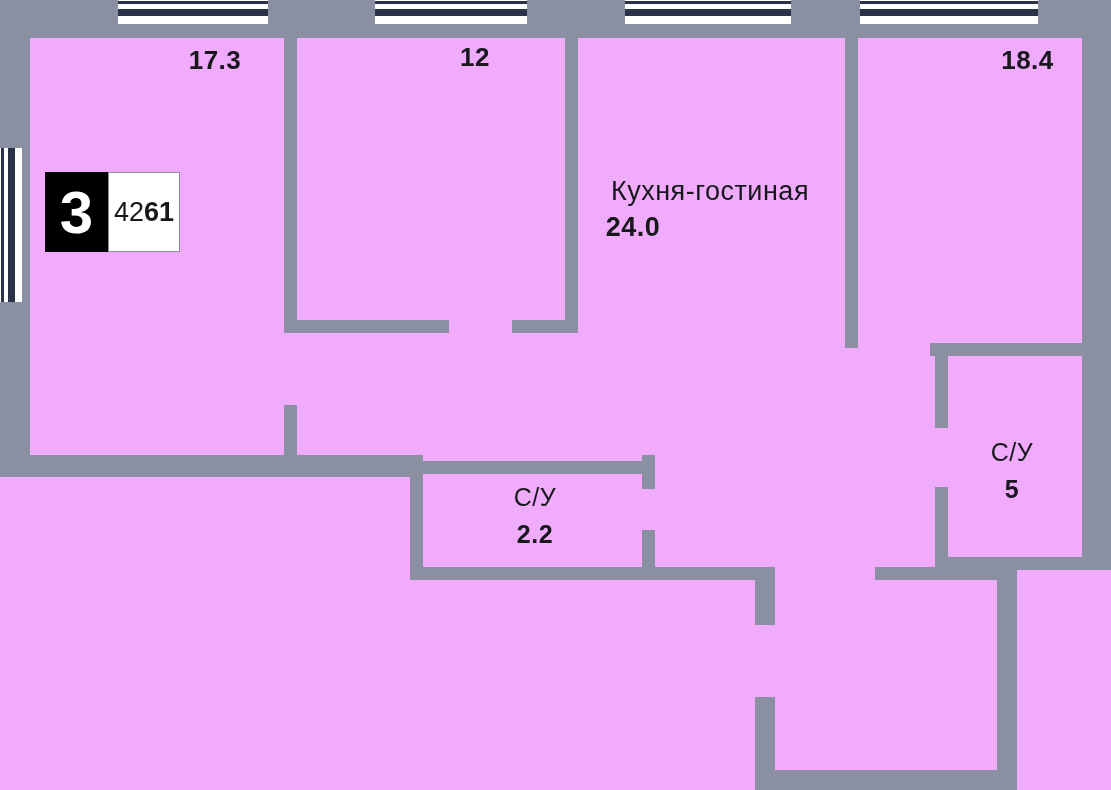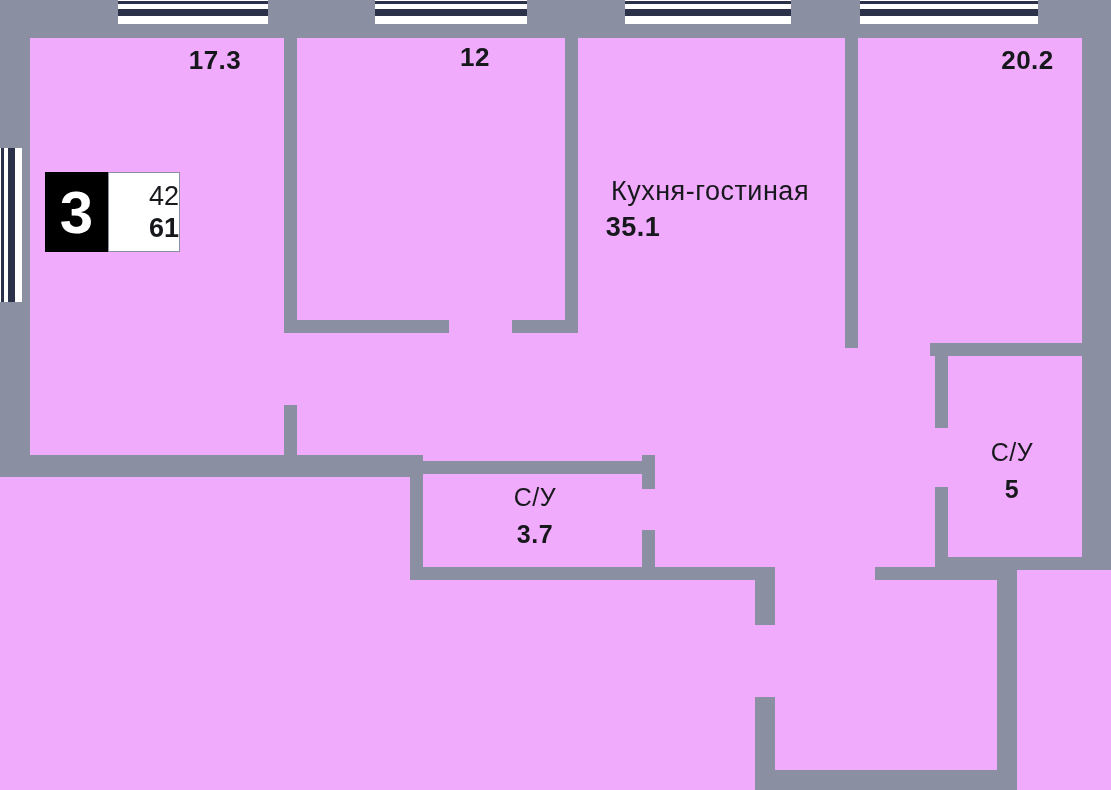--- a/index.html
+++ b/index.html
@@ -19,21 +19,21 @@
   .kitchen-area{font-weight:700;font-size:27px}
   .wc .name{font-size:25px;display:block}
   .wc .area{font-size:25px;display:block;margin-top:8px}
   .badge{position:absolute;left:45px;top:172px;display:flex}
   .badge-black{
     width:63px;height:80px;background:var(--badge-bg);color:var(--badge-fg);
     font-weight:700;font-size:60px;display:flex;align-items:center;justify-content:center
   }
   .badge-white{
     width:72px;height:80px;background:#fff;border:1px solid var(--wall);
-    display:flex;flex-direction:column;align-items:flex-end;justify-content:center
+    display:flex;flex-direction:row;align-items:center;justify-content:center
   }
   .badge-top{font-size:27px;font-weight:400;color:var(--ink);line-height:32px}
   .badge-bottom{font-size:27px;font-weight:700;color:var(--ink);line-height:32px}
 </style>
 </head>
 <body>
 
 <div class="plan" style="--wall: #8a90a2; --win: #2a3148; --ink: #17181c; --badge-bg: #000000; --badge-fg: #ffffff; background: #f0abfc; padding-left: 16px;">
 
   <div class="w" style="left:0;top:0;width:118px;height:26px"></div>
@@ -97,25 +97,25 @@
 
   <div class="w" style="left:755px;top:580px;width:20px;height:45px"></div>
   <div class="w" style="left:755px;top:697px;width:20px;height:93px"></div>
   <div class="w" style="left:755px;top:770px;width:262px;height:20px"></div>
   <div class="w" style="left:997px;top:567px;width:20px;height:223px"></div>
   <div class="w" style="left:875px;top:567px;width:122px;height:13px"></div>
 
   <div class="lbl area" style="left:140px;top:45px;width:150px">17.3</div>
   <div class="lbl area" style="left:405px;top:42px;width:140px">12</div>
   <div class="lbl kitchen-name" style="left:555px;top:176px;width:310px">Кухня-гостиная</div>
-  <div class="lbl kitchen-area" style="left:570px;top:212px;width:126px">35.1</div>
-  <div class="lbl area" style="left:955px;top:45px;width:145px">20.2</div>
+  <div class="lbl kitchen-area" style="left:570px;top:212px;width:126px">24.0</div>
+  <div class="lbl area" style="left:955px;top:45px;width:145px">18.4</div>
   <div class="lbl wc" style="left:470px;top:483px;width:130px">
     <span class="name">С/У</span>
-    <span class="area">3.7</span>
+    <span class="area">2.2</span>
   </div>
   <div class="lbl wc" style="left:948px;top:438px;width:128px">
     <span class="name">С/У</span>
     <span class="area">5</span>
   </div>
 
   <div class="badge">
     <div class="badge-black">3</div>
     <div class="badge-white">
       <span class="badge-top">42</span>

